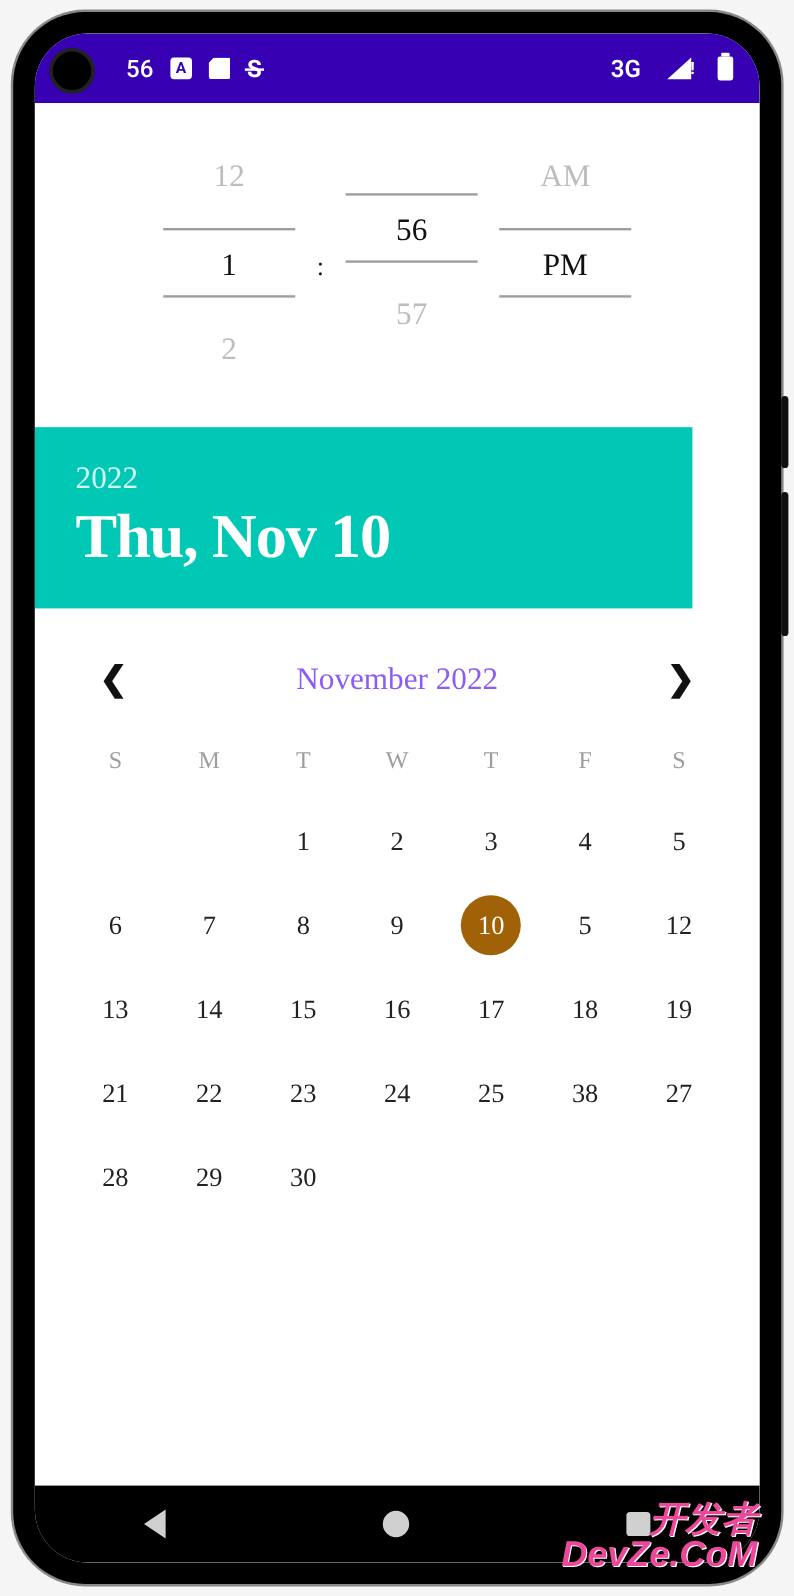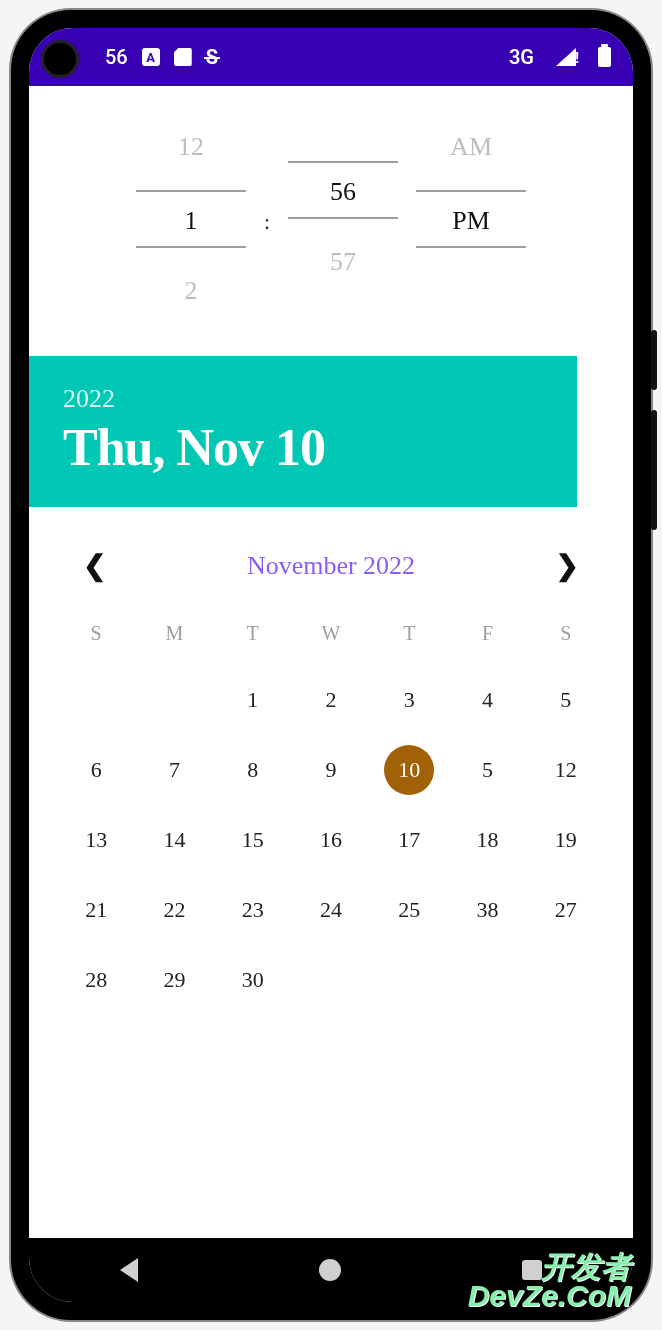--- a/index.html
+++ b/index.html
@@ -130,21 +130,21 @@
   .nav-home { width:22px;height:22px;border-radius:50%;background:#d0d0d0;}
   .nav-recent { width:20px;height:20px;background:#d0d0d0;border-radius:3px;}
 
   .watermark {
     position: absolute;
     right: 20px;
     bottom: 10px;
     font-size: 30px;
     font-weight: 700;
     font-style: italic;
-    color: #86efac;
+    color: #ec4899;
     text-shadow: 1px 1px 0 #fff;
     line-height: 0.95;
     text-align: right;
     pointer-events: none;
     font-family: "Arial Black", sans-serif;
   }
 </style>
 </head>
 <body>
 

